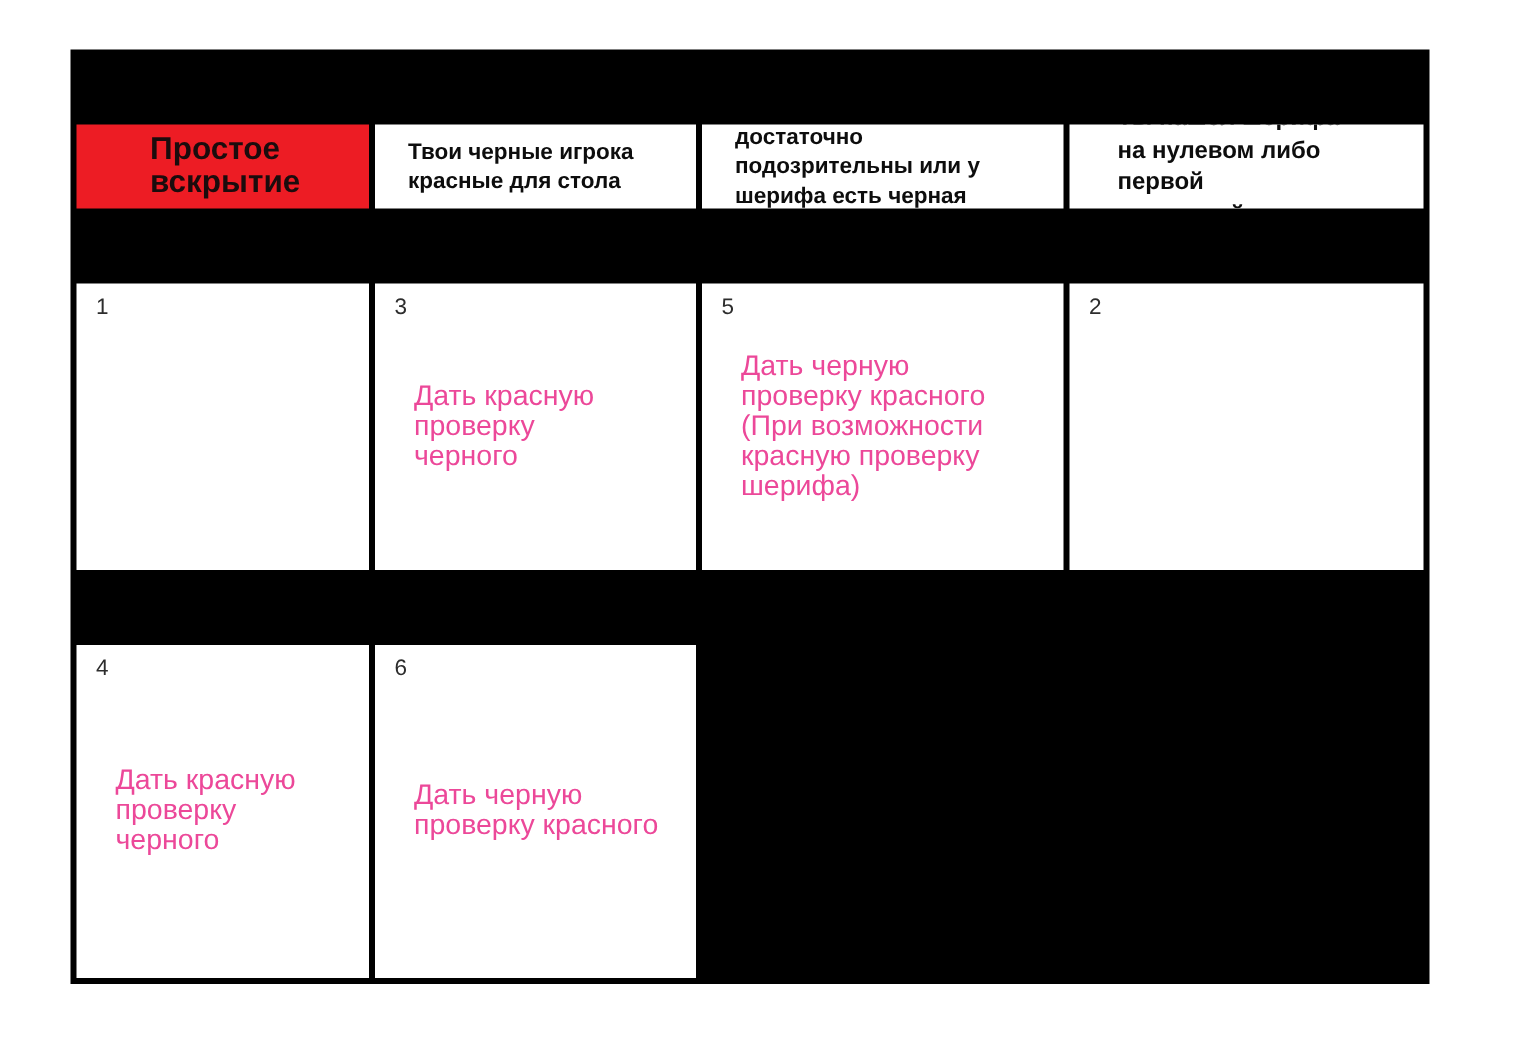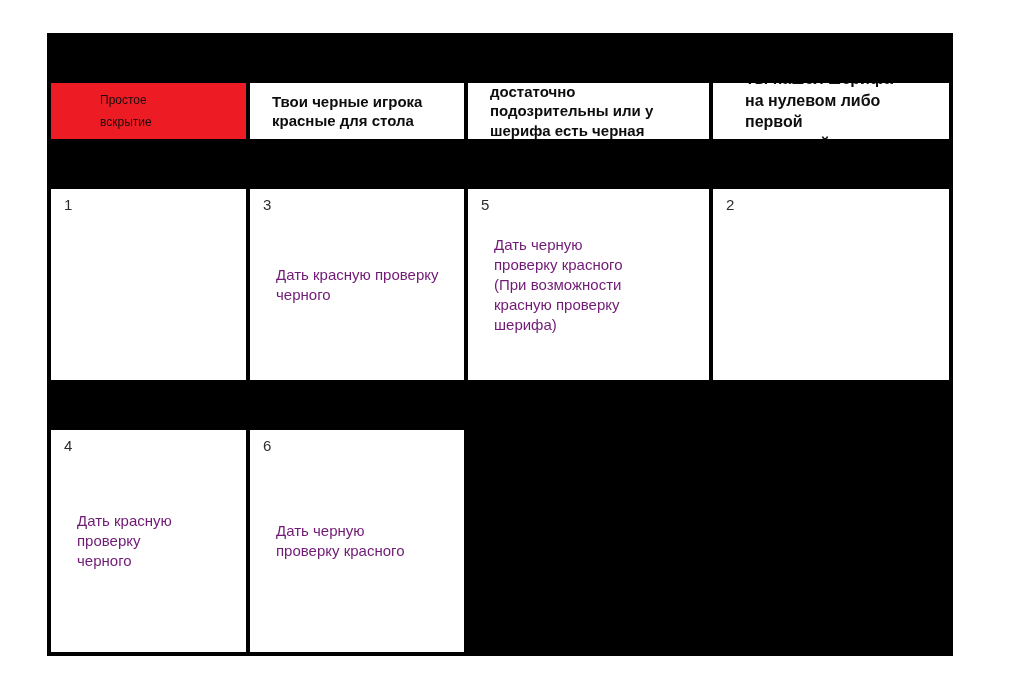--- a/index.html
+++ b/index.html
@@ -30,22 +30,22 @@
     overflow: hidden;
     margin-top: 46px;
   }
   .corner {
     background: #ed1c24;
     display: flex;
     align-items: center;
     padding-left: 49px;
   }
   .corner .corner-txt {
-    font-weight: normal;
-    font-size: 12px;
+    font-weight: bold;
+    font-size: 21px;
     line-height: 22px;
     color: #1b0c0d;
     white-space: pre-line;
   }
   .head {
     display: flex;
     align-items: center;
     padding-left: 22px;
     padding-right: 6px;
   }
@@ -77,23 +77,23 @@
     padding-right: 8px;
   }
   .action.pad-lg { padding-left: 40px; }
   .action .num {
     position: absolute;
     top: 7px; left: 13px;
     font-size: 15px;
     color: #2d2d2d;
   }
   .action .txt {
-    font-size: 15px;
+    font-size: 19px;
     line-height: 20px;
-    color: #701a75;
+    color: #ec4899;
     white-space: pre-line;
   }
 </style>
 </head>
 <body>
 
 <div class="page">
   <div class="matrix">
 
     <div class="cell corner">

